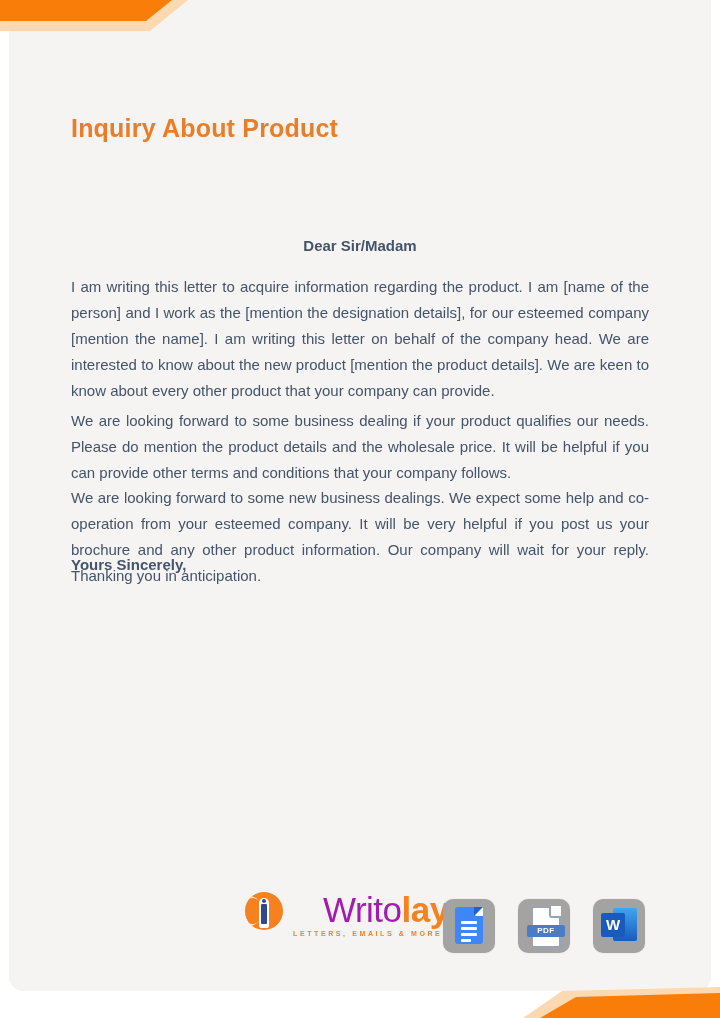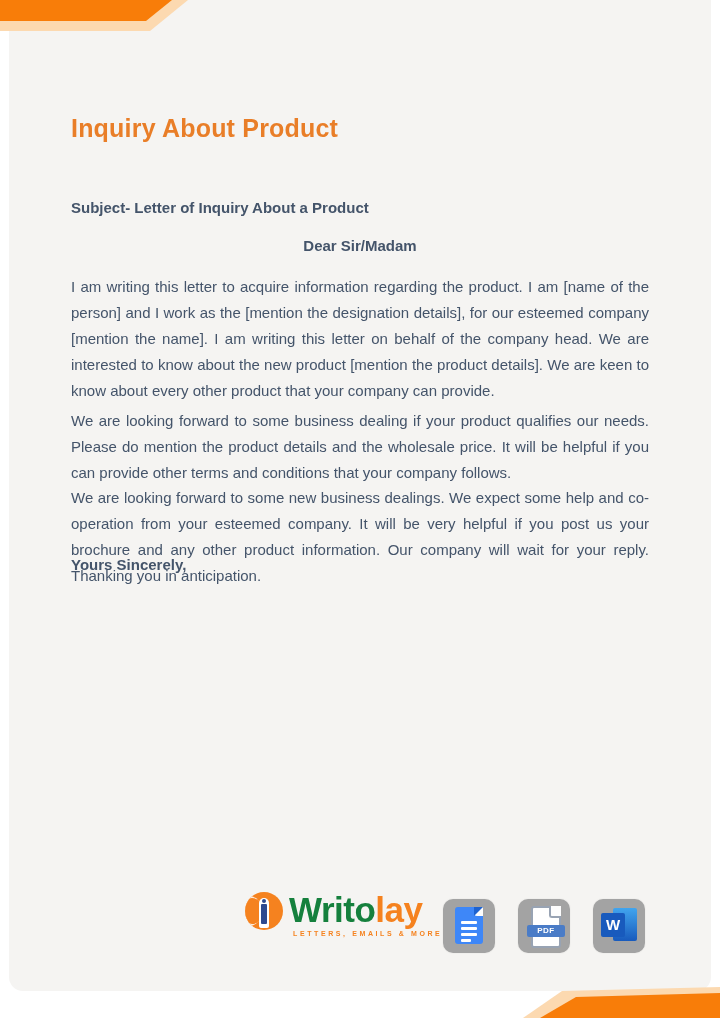--- a/index.html
+++ b/index.html
@@ -53,21 +53,21 @@
   }
   .brand-pen-body{
     position:absolute;left:2px;top:6px;width:6px;height:20px;
     background:#2e4a8f;border-radius:1px;
   }
   .brand-pen-cap{
     position:absolute;left:3px;top:1px;width:4px;height:4px;border-radius:50%;
     background:#2e4a8f;
   }
   .brand-text{position:absolute;left:44px;top:0px;white-space:nowrap;}
-  .brand-primary{font-size:35px;font-weight:bold;color:#15803d;letter-spacing:-.5px;}
+  .brand-primary{font-size:35px;font-weight:normal;color:#a21caf;letter-spacing:-.5px;margin-left:34px;}
   .brand-secondary{font-size:35px;font-weight:bold;color:#f5821f;letter-spacing:-.5px;}
   .brand-tagline{
     position:absolute;left:48px;top:40px;font-size:7px;font-weight:bold;
     color:#f5821f;letter-spacing:2.6px;white-space:nowrap;
   }
   .tile{
     position:absolute;top:17px;width:52px;height:54px;border-radius:10px;
     background:#a3a3a3;box-shadow:0 0 0 1px rgba(0,0,0,.02);
   }
   .tile-docs{left:443px;}
@@ -133,21 +133,20 @@
     <polygon points="0,0 172,0 146,21 0,21" fill="#f87d09"></polygon>
   </svg>
 
   <svg class="corner corner-br" viewBox="0 0 200 36">
     <polygon points="3,36 42,9 200,5 200,36" fill="#fcd9b0"></polygon>
     <polygon points="20,36 56,15 200,11 200,36" fill="#f87d09"></polygon>
   </svg>
 
   <div class="content">
     <h1 class="block doc-title" style="margin:0;">Inquiry About Product</h1>
-    <div class="block subject">Subject- Letter of Inquiry About a Product</div>
     <div class="block salutation">Dear Sir/Madam</div>
     <div class="block para para-1">I am writing this letter to acquire information regarding the product. I am [name of the person] and I work as the [mention the designation details], for our esteemed company [mention the name]. I am writing this letter on behalf of the company head. We are interested to know about the new product [mention the product details]. We are keen to know about every other product that your company can provide.</div>
     <div class="block para para-2">We are looking forward to some business dealing if your product qualifies our needs. Please do mention the product details and the wholesale price. It will be helpful if you can provide other terms and conditions that your company follows.</div>
     <div class="block para para-3">We are looking forward to some new business dealings. We expect some help and co-operation from your esteemed company. It will be very helpful if you post us your brochure and any other product information. Our company will wait for your reply. Thanking you in anticipation.</div>
     <div class="block closing">Yours Sincerely,</div>
   </div>
 
   <div class="footer">
 
     <div class="brand">

